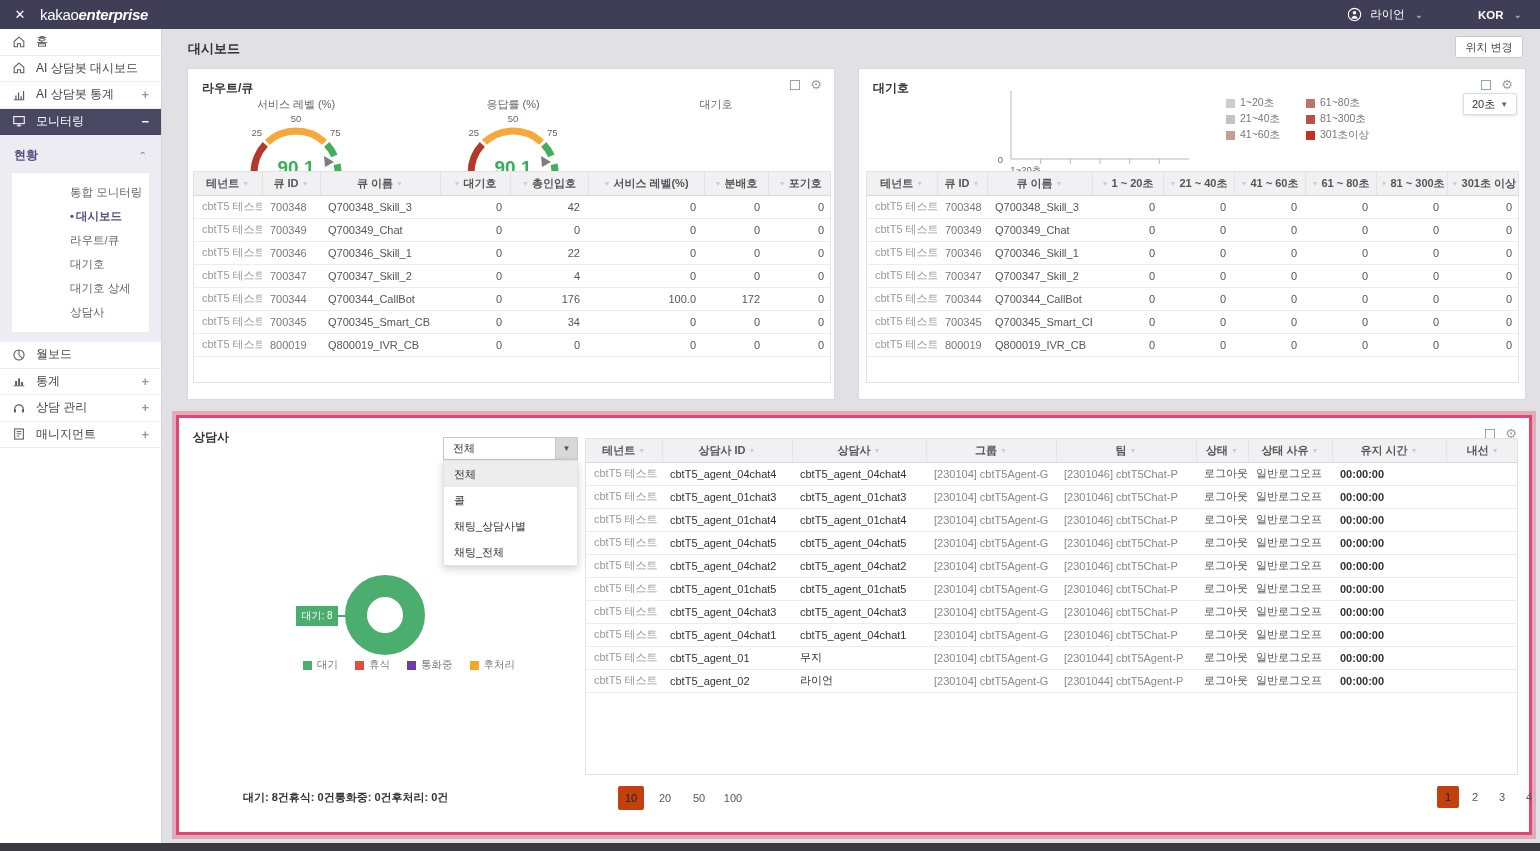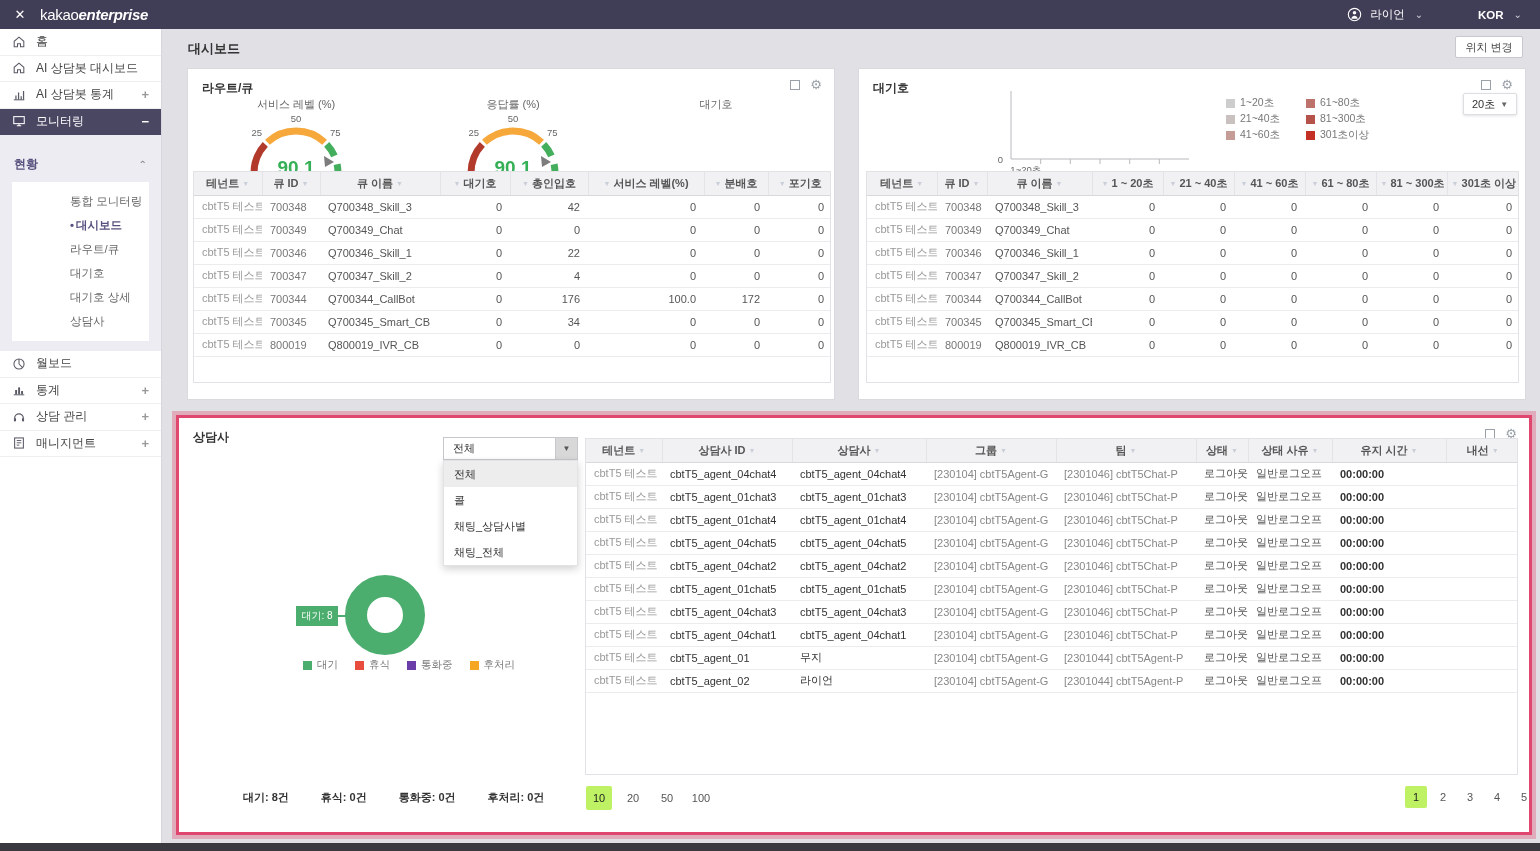--- a/index.html
+++ b/index.html
@@ -17,21 +17,21 @@
 
   
   .sidebar { left:0; top:29px; width:162px; height:814px; background:#fff; border-right:1px solid #d6d6dc; z-index:10; }
   .side-item { height:26.5px; display:flex; align-items:center; padding:0 12px; border-bottom:1px solid #efeff1; font-size:12px; color:#444; cursor:pointer; }
   .side-item .s-icon { width:15px; height:15px; margin-right:9px; color:#5a5a66; display:flex; align-items:center; }
   .side-item .s-label { flex:1; white-space:nowrap; }
   .side-item .s-expand { color:#999; font-size:13px; font-weight:bold; }
   .side-item.active { background:#4a4763; color:#fff; border-bottom-color:#4a4763; }
   .side-item.active .s-icon { color:#fff; }
   .side-item.active .s-expand { color:#fff; }
-  .submenu { background:#edecf2; padding:14px 0 10px; }
+  .submenu { background:#edecf2; padding:5px 0 10px; }
   .group-row { display:flex; align-items:center; padding:7px 14px 5px; font-size:12px; font-weight:bold; color:#574f7e; }
   .group-caret { margin-left:auto; color:#8a8a96; font-size:10px; }
   .sub-box { background:#fff; margin:4px 12px 0; padding:7px 0 8px; }
   .sub-item { padding:4.5px 14px; font-size:11.5px; color:#666; cursor:pointer; white-space:nowrap;margin-left:44px; }
   .sub-item.active { color:#574f7e; font-weight:bold; }
   .sub-item .dot { margin-right:2px; }
   .side-footer { left:0; top:771px; width:161px; height:30px; display:flex; align-items:center; padding:0 12px; border-top:1px solid #e7e7ea; border-bottom:1px solid #efeff1; background:#fafafa; cursor:pointer; }
   .urec-icon { width:16px; height:16px; border-radius:50%; background:#79b68e; color:#fff; font-size:10px; font-weight:bold; display:flex; align-items:center; justify-content:center; margin-right:8px; }
   .side-footer .s-label { flex:1; font-size:11.5px; color:#555; }
   .side-footer .arrow { color:#999; font-size:12px; }
@@ -81,26 +81,26 @@
   
   .dd { position:absolute; left:264px; top:19px; width:135px; height:23px; background:#fff; border:1px solid #c6c6cc; display:flex; align-items:center; cursor:pointer; }
   .dd .dd-value { flex:1; padding-left:9px; font-size:11px; color:#333; }
   .dd .dd-btn { width:22px; height:21px; background:#d8d8d8; border-left:1px solid #c6c6cc; display:flex; align-items:center; justify-content:center; font-size:8px; color:#555; }
   .dd-menu { position:absolute; left:264px; top:42px; width:135px; background:#fff; border:1px solid #e3e3e6; box-shadow:0 3px 8px rgba(0,0,0,.18); z-index:6; }
   .dd-option { height:26px; display:flex; align-items:center; padding-left:10px; font-size:11px; color:#333; cursor:pointer; }
   .dd-option.sel { background:#ededed; }
   .donut-callout { position:absolute; left:117px; top:188px; width:42px; height:20px; background:#4cae6e; color:#fff; font-size:10px; display:flex; align-items:center; justify-content:center; }
   .donut-line { position:absolute; left:159px; top:197px; width:16px; height:2px; background:#4cae6e; }
   .donut-legend { position:absolute; left:124px; top:240px; display:flex; gap:17px; }
-  .stats-row { position:absolute; left:64px; top:372px; display:flex; gap:32px; }
+  .stats-row { position:absolute; left:64px; top:372px; display:flex; }
   .stat { font-size:11px; font-weight:bold; color:#333; }
   .sizes-row { position:absolute; left:407px; top:368px; display:flex; align-items:center; gap:8px; }
   .pages-row { position:absolute; left:1226px; top:368px; display:flex; align-items:center; gap:5px; }
   .pg { display:inline-flex; align-items:center; justify-content:center; min-width:22px; height:22px; font-size:11px; color:#555; cursor:pointer; border-radius:2px; }
-  .pg.on { background:#bef264; color:#222; }
+  .pg.on { background:#c2410c; color:#222;margin-left:32px; }
   .sizes-row .pg { min-width:26px; height:24px; }
 
   svg text { font-family:"Liberation Sans","DejaVu Sans",sans-serif; }
 </style>
 </head>
 <body>
 
 <div class="abs topbar">
   <span class="close-x">✕</span>
   <span class="brand"><span>kakao</span><b>enterprise</b></span>

